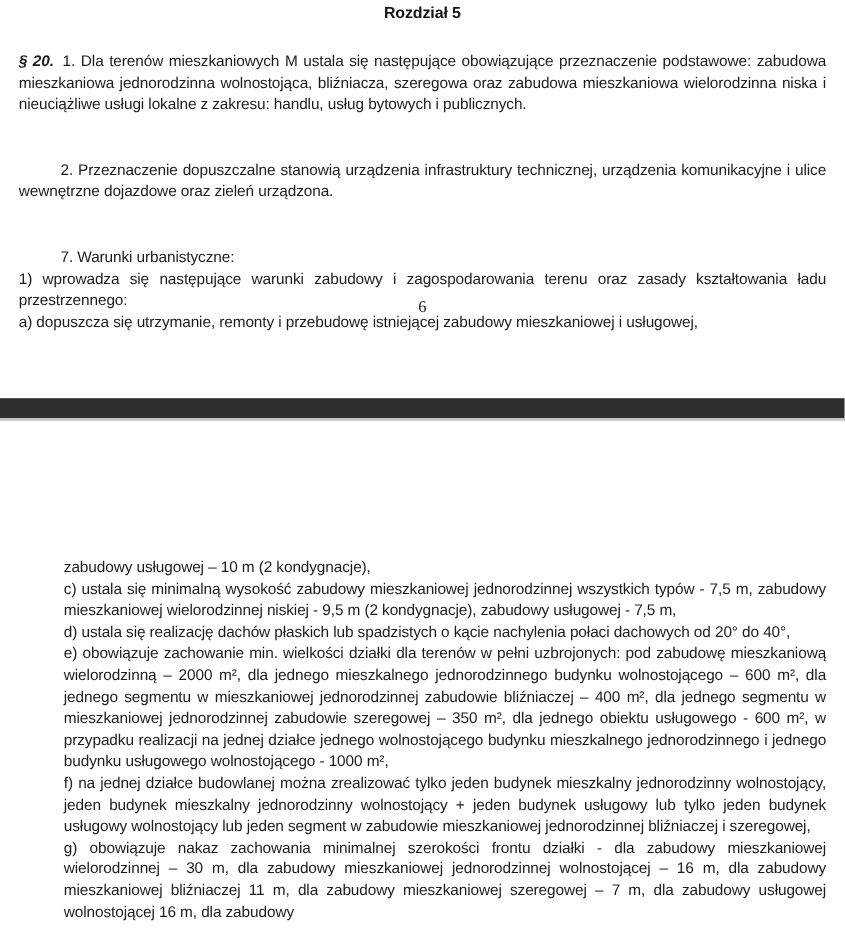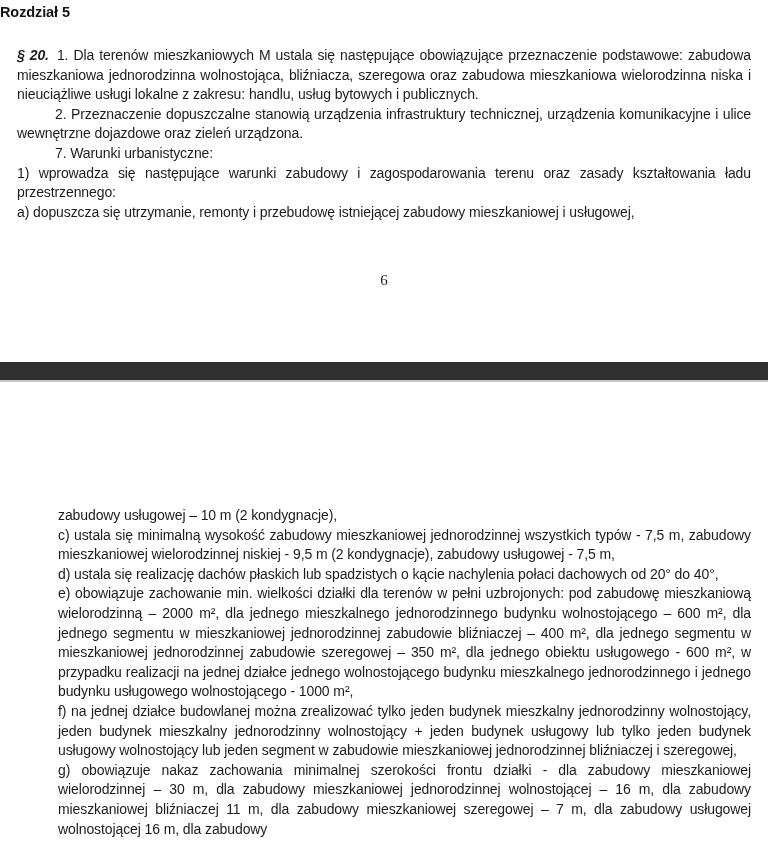--- a/index.html
+++ b/index.html
@@ -17,35 +17,36 @@
     font-size: 14px;
     line-height: 19.6px;
     color: #1c1c1c;
     letter-spacing: -0.1px;
   }
   .page-head {
     position: absolute;
     top: 3px;
     left: 0;
     right: 0;
+    text-align: center;
     font-weight: 700;
     font-size: 14.5px;
     color: #141414;
   }
   .page-head div { margin: 0; }
   .body-block {
     position: absolute;
     left: 17px;
     right: 17px;
     text-align: justify;
   }
   .page1-body { top: 46px; }
   .page2-body { top: 506px; margin-left: 41px; }
   .para { margin: 0; text-align: justify; }
-  .para.indent { text-indent: 38px; }
+  .para.indent { text-indent: 38px; margin-top: 40px; }
   .bold-prefix {
     font-weight: 700;
     padding-right: 8px;
     font-style: italic;
   }
   .page-number {
     position: absolute;
     top: 271px;
     left: 0;
     right: 0;

